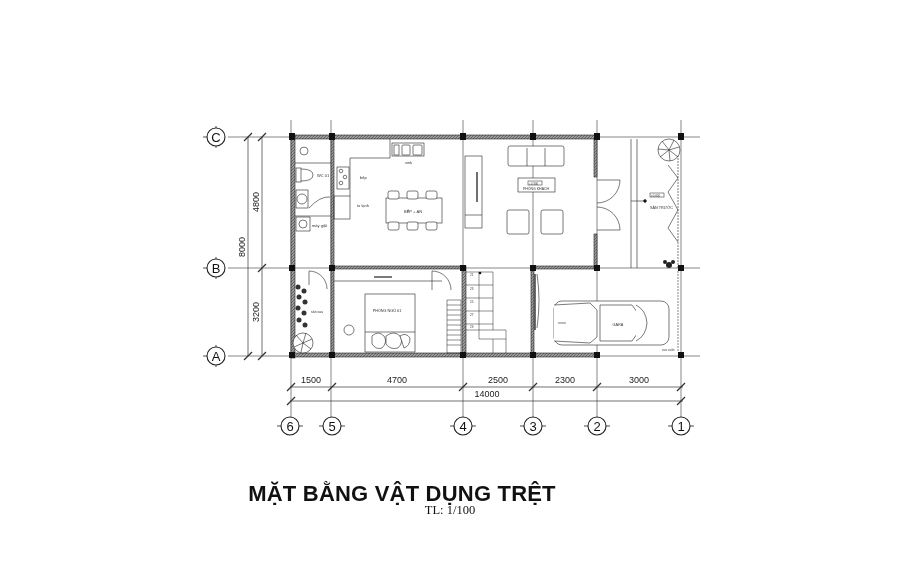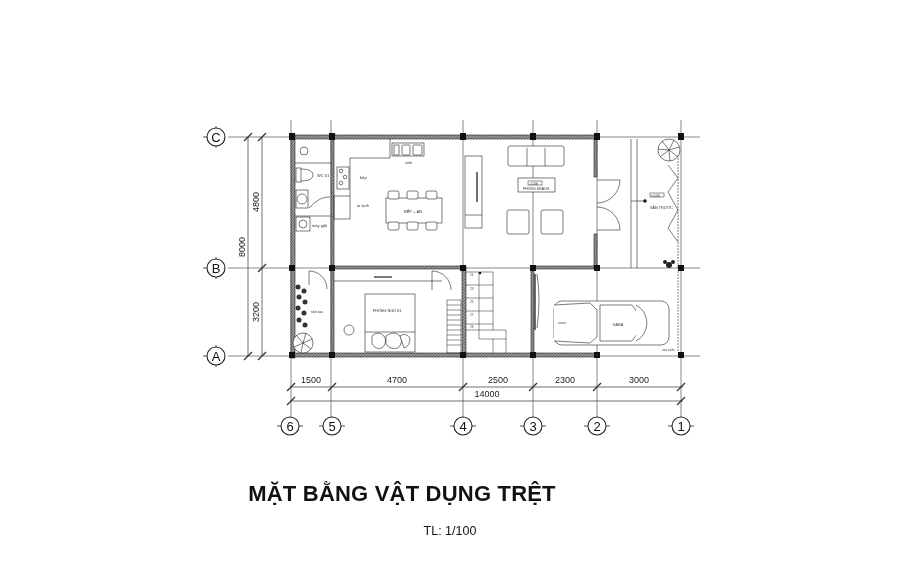--- a/index.html
+++ b/index.html
@@ -1,19 +1,19 @@
 <!DOCTYPE html>
 <html><head>
 <meta charset="utf-8">
 <style>
   html, body { margin:0; padding:0; background:#ffffff; }
   body { width:900px; height:569px; position:relative; overflow:hidden; font-family:"Liberation Sans", sans-serif; }
   #plan { position:absolute; left:0; top:0; }
   .title { position:absolute; left:0; width:804px; text-align:center; top:481px; font-weight:bold; font-size:22px; color:#111; letter-spacing:0.2px; font-family:"Liberation Sans", sans-serif; }
-  .scale { position:absolute; left:0; width:900px; text-align:center; top:524px; font-size:12.5px; color:#111; font-family:Liberation Sans, sans-serif; }
+  .scale { position:absolute; left:0; width:900px; text-align:center; top:503px; font-size:12.5px; color:#111; font-family:Liberation Serif, serif; }
   svg text { font-family:"Liberation Sans", sans-serif; }
 </style>
 </head>
 <body>
 
 <svg id="plan" width="900" height="569" viewBox="0 0 900 569" xmlns="http://www.w3.org/2000/svg">
   <defs>
     <pattern id="hatch" width="3" height="3" patternUnits="userSpaceOnUse">
       <rect width="3" height="3" fill="#9a9a9a"></rect>
       <path d="M0 3 L3 0" stroke="#444" stroke-width="0.6"></path>

